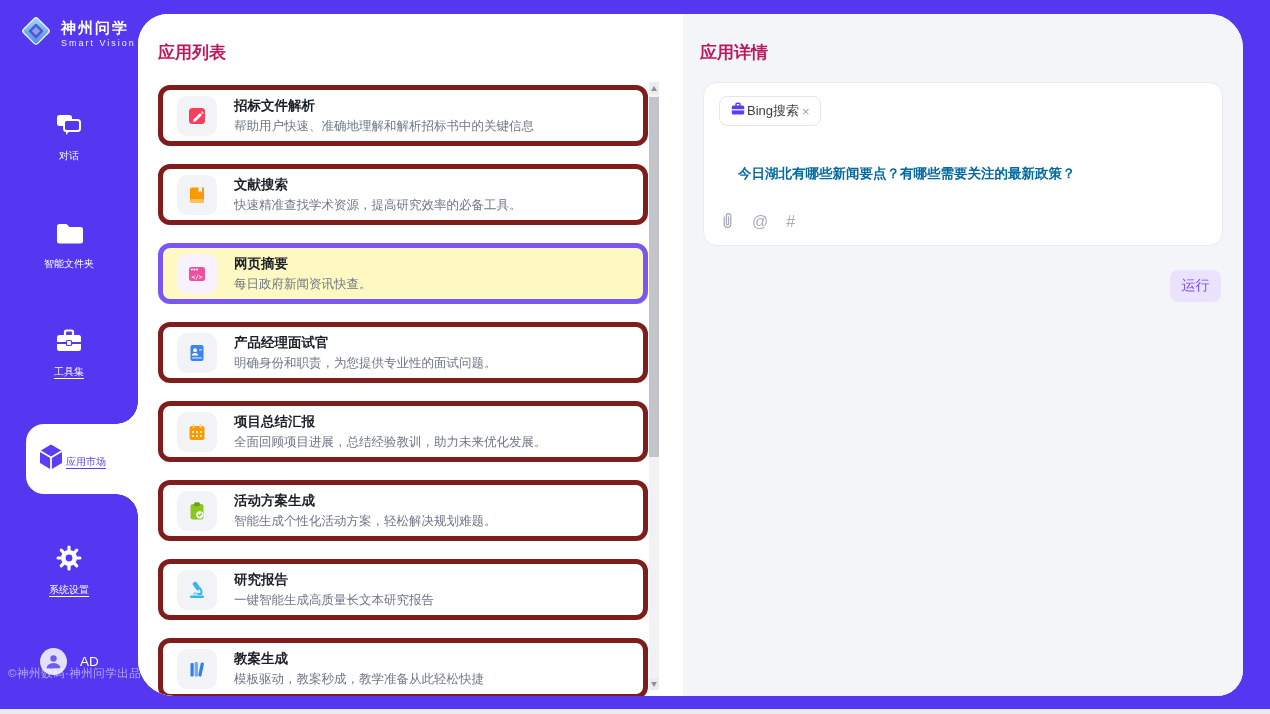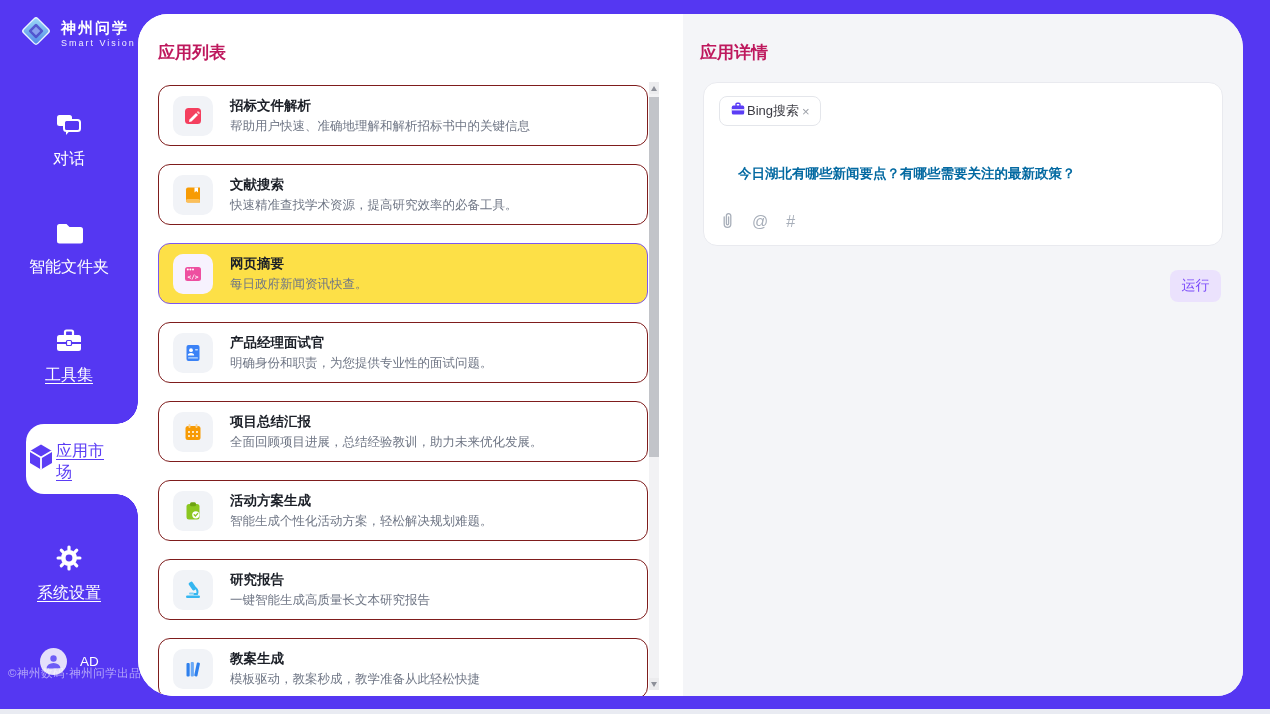--- a/index.html
+++ b/index.html
@@ -12,21 +12,21 @@
   }
   
   .bottom-strip { position:absolute; left:0; bottom:0; width:1270px; height:5px; background:#e9ebf2; }
   
   .sidebar { position:absolute; left:0; top:0; width:138px; height:692px; }
   .logo-row { position:absolute; left:18px; top:13px; display:flex; align-items:center; gap:7px; }
   .brand-col { display:flex; flex-direction:column; }
   .brand-name { color:#fff; font-size:15px; font-weight:bold; letter-spacing:2px; line-height:17px; }
   .brand-sub { color:rgba(255,255,255,.92); font-size:9px; letter-spacing:2px; margin-top:2px; }
   .nav-item { position:absolute; left:0; width:138px; display:flex; flex-direction:column; align-items:center; cursor:pointer; }
-  .nav-label { color:#fff; font-size:16px; margin-top:7px; }
+  .nav-label { color:#fff; font-size:10px; margin-top:7px; }
   .nav-label.u { text-decoration:underline; text-underline-offset:3px; }
   .nav-chat   { top:112px; }
   .nav-folder { top:220px; }
   .nav-tools  { top:328px; }
   .nav-gear   { top:544px; }
   .bubble {
     position:absolute; left:26px; top:424px; width:112px; height:70px;
     background:#fff; border-radius:18px 0 0 18px;
     display:flex; flex-direction:row; align-items:center; justify-content:center;
     padding-right:22px; cursor:pointer;
@@ -49,24 +49,24 @@
     position:absolute; left:138px; top:14px; width:1105px; height:682px;
     background:#fff; border-radius:30px 34px 26px 36px; overflow:hidden; display:flex;
   }
   .panel-list { position:relative; width:545px; height:100%; background:#fff; }
   .panel-detail { position:relative; width:560px; height:100%; background:#f4f5f8; }
   .panel-title { position:absolute; left:20px; top:27px; font-size:17px; font-weight:bold; color:#be185d; }
   .panel-detail .panel-title { left:17px; }
   
   .list-wrap { position:absolute; left:20px; top:71px; width:490px; height:611px; overflow:hidden; }
   .app-item {
-    height:61px; margin-bottom:18px; border:1px solid #7f1d1d; border-radius:12px;
+    height:61px; margin-bottom:18px; border:5px solid #7f1d1d; border-radius:12px;
     background:#fff; display:flex; align-items:center; padding-left:14px; gap:17px; cursor:pointer;
   }
-  .app-item.selected { background:#fde047; border-color:#7b57f2; }
+  .app-item.selected { background:#fef9c3; border-color:#7b57f2; }
   .app-icon-box { width:40px; height:40px; border-radius:10px; background:#f1f3f7; display:flex; align-items:center; justify-content:center; flex:0 0 auto; }
   .app-item.selected .app-icon-box { background:#f7f2fe; }
   .app-texts { display:flex; flex-direction:column; }
   .app-name { font-size:13.5px; font-weight:bold; color:#1b1f27; line-height:15px; }
   .app-desc { font-size:12.5px; color:#6f7685; margin-top:6px; line-height:14px; }
   
   .scrollbar { position:absolute; left:511px; top:68px; width:10px; height:608px; background:#f2f2f4; }
   .sb-arrow { position:absolute; left:0; width:10px; height:12px; background:#ececee; display:flex; align-items:center; justify-content:center; cursor:pointer; }
   .sb-arrow.up { top:0; } .sb-arrow.down { bottom:0; }
   .tri-up { width:0; height:0; border-left:3.5px solid transparent; border-right:3.5px solid transparent; border-bottom:5px solid #8d9099; }

